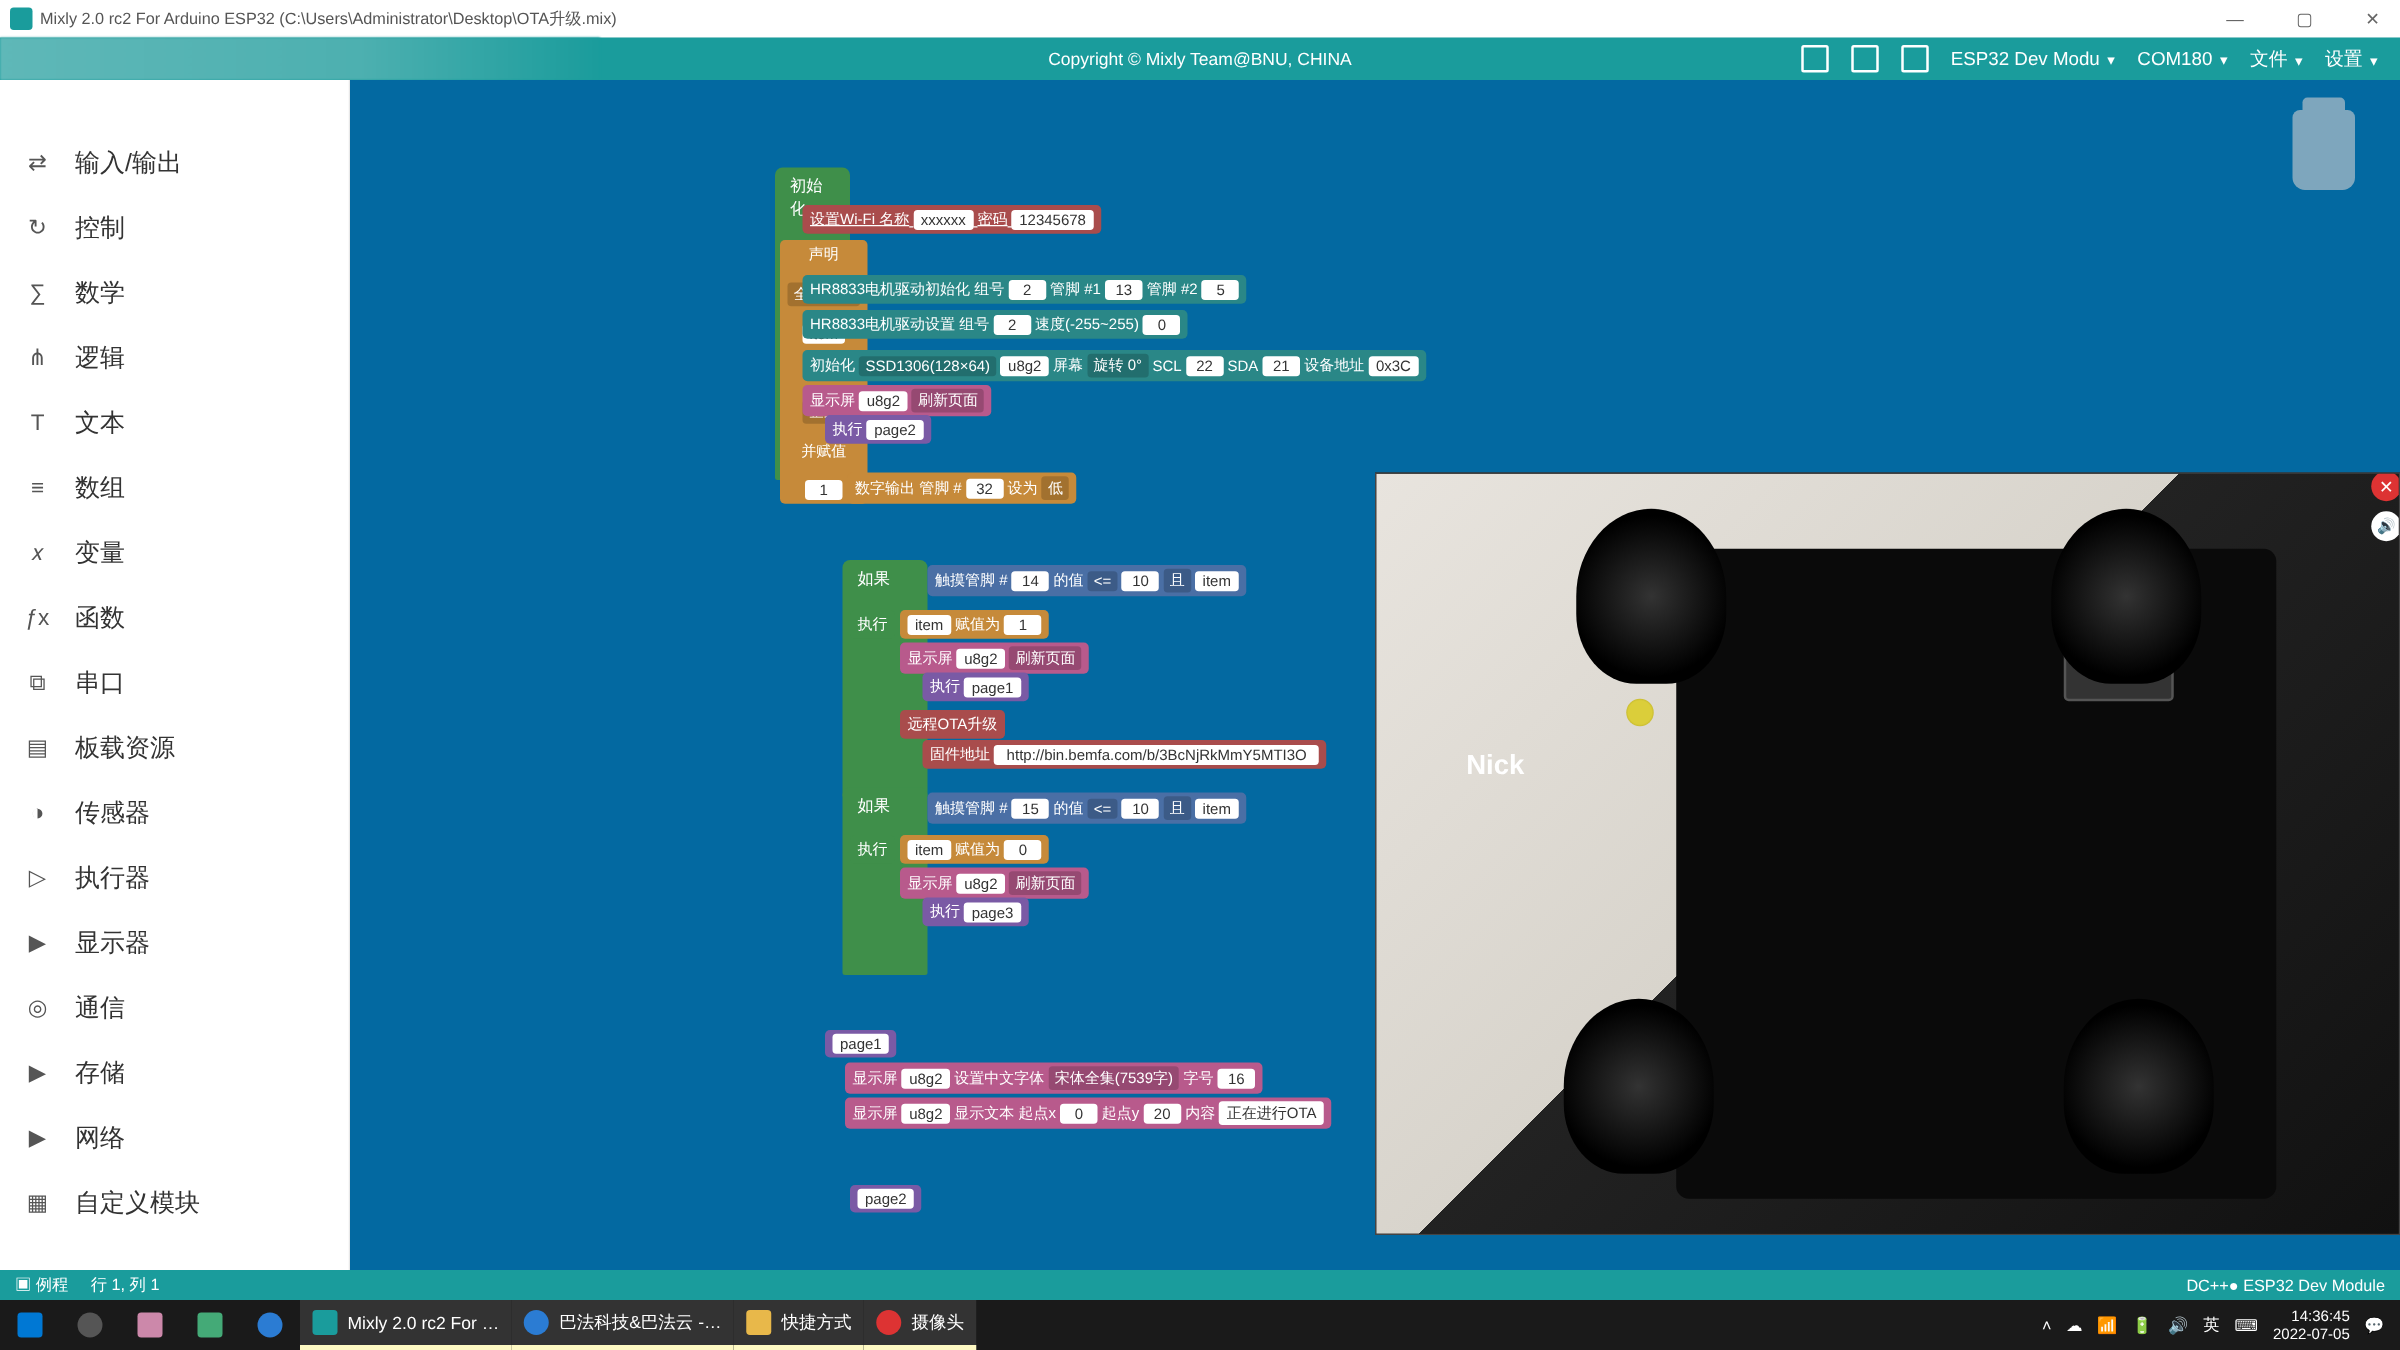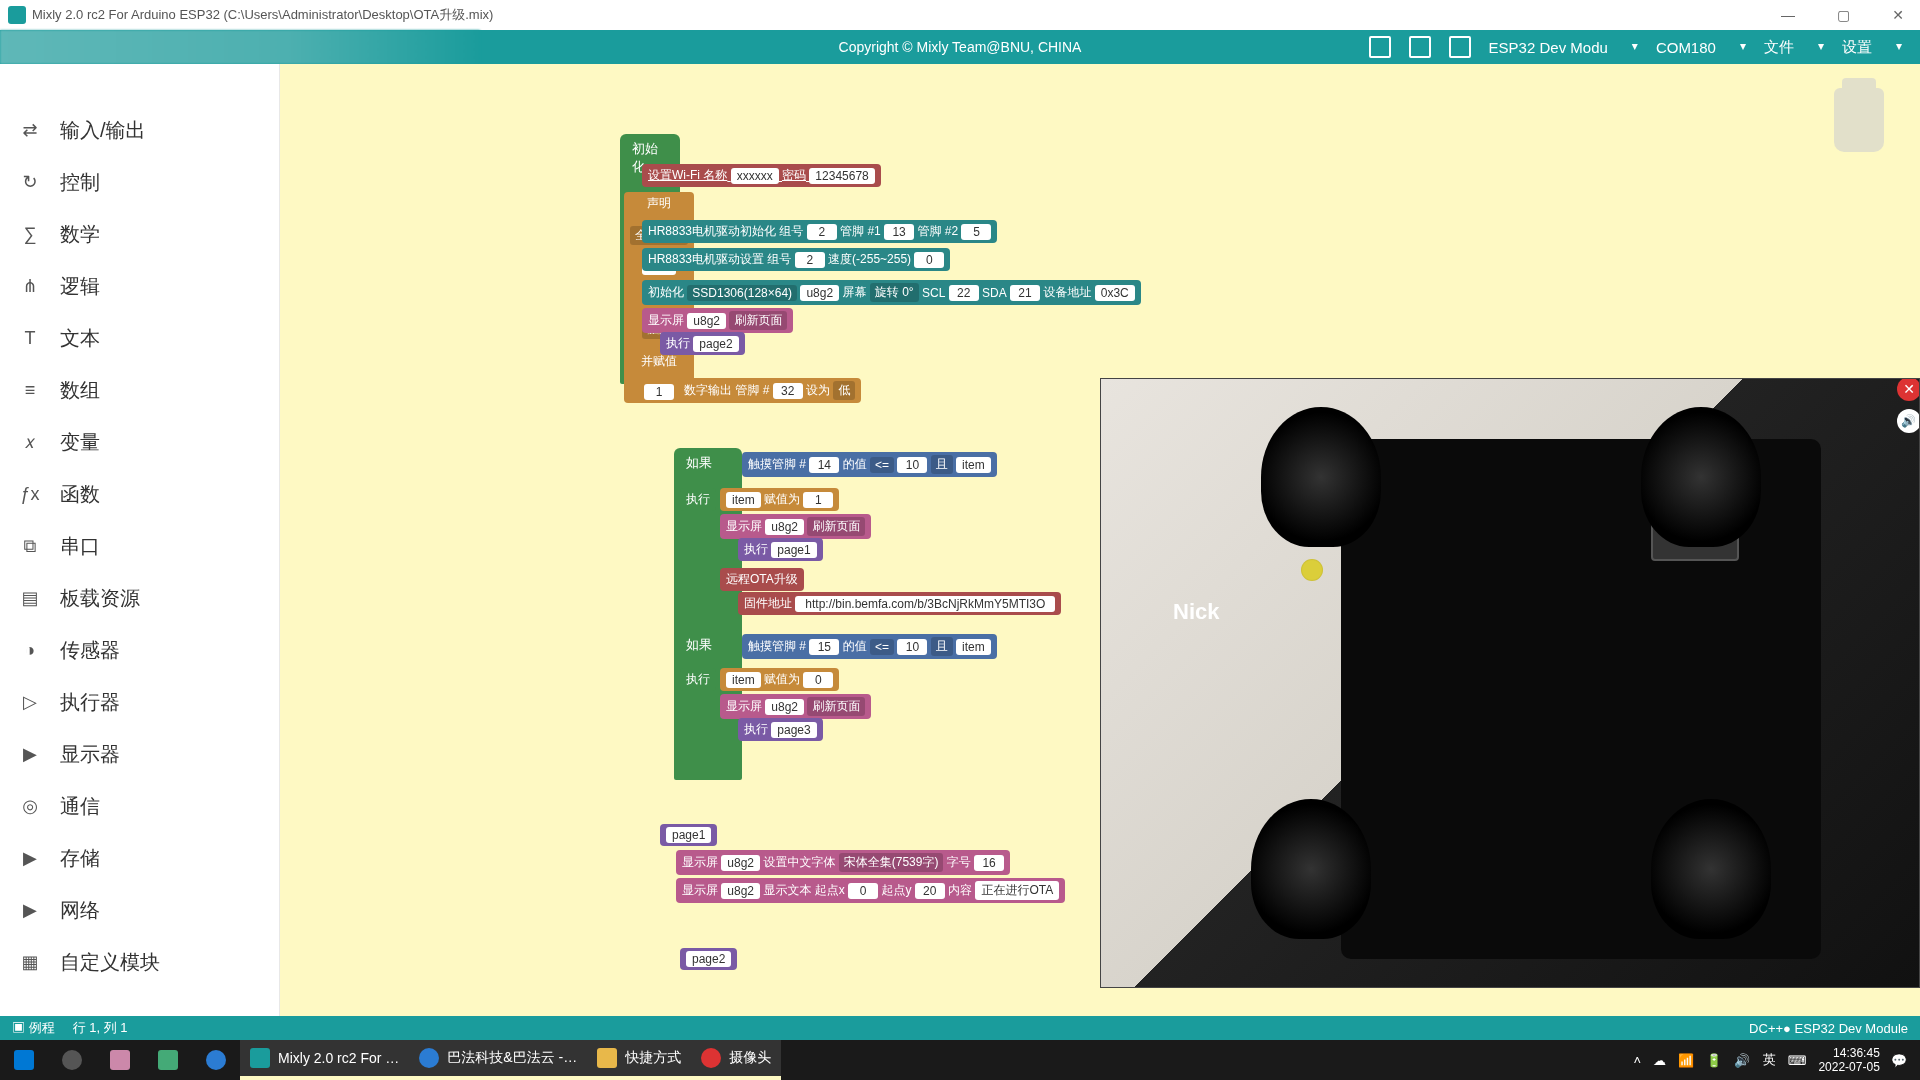--- a/index.html
+++ b/index.html
@@ -10,35 +10,35 @@
 .titlebar .app-ico { width: 18px; height: 18px; background: #1a9c9c; border-radius: 3px; margin-right: 6px; }
 .titlebar .ctrls { margin-left: auto; display: flex; gap: 26px; color: #666; font-size: 14px; }
 .titlebar .ctrls span { cursor: pointer; padding: 2px 8px; }
 
 
 .menubar { height: 34px; background: #1a9c9c; display: flex; align-items: center; color: #fff; font-size: 15px; }
 .menubar .left-blur { width: 480px; height: 100%; background: linear-gradient(90deg,#5fb8b8 0%,#4db0b0 60%,#1a9c9c 100%); filter: blur(1px); }
 .menubar .copy { flex: 0 0 auto; margin: 0 auto; position: absolute; left: 50%; transform: translateX(-50%); font-size: 14px; }
 .menubar .right { margin-left: auto; display: flex; align-items: center; gap: 18px; padding-right: 18px; }
 .menubar .ico { width: 22px; height: 22px; border: 2px solid #fff; border-radius: 2px; display:inline-block; }
-.menubar .dd { display: flex; align-items: center; gap: 24px; }
+.menubar .dd { display: flex; align-items: flex-end; gap: 6px; }
 .menubar .dd .arrow { font-size: 12px; }
 
 
 .main { position: absolute; top: 64px; bottom: 40px; left: 0; right: 0; background: #fff; display: flex; }
 
 
 .sidebar { width: 280px; background: #fff; border-right: 1px solid #e8e8e8; overflow-y: auto; padding-top: 40px; }
 .side-item { display: flex; align-items: center; height: 52px; padding-left: 18px; gap: 18px; font-size: 20px; color: #333; cursor: pointer; }
 .side-item .sicon { width: 24px; height: 24px; display:flex; align-items:center; justify-content:center; color:#555; font-size:18px; }
 .sidebar::-webkit-scrollbar { width: 10px; }
 .sidebar::-webkit-scrollbar-thumb { background: #ccc; border-radius: 5px; }
 
 
-.canvas { flex: 1; position: relative; background: #fef9c3; overflow: hidden; }
+.canvas { flex: 1; position: relative; background: #0369a1; overflow: hidden; }
 .trash { position: absolute; right: 36px; top: 24px; width: 50px; height: 64px; background: #d0d0d0; border-radius: 6px 6px 10px 10px; opacity:.6; }
 .trash::before { content:""; position:absolute; top:-10px; left:8px; right:8px; height:10px; background:#d0d0d0; border-radius:4px 4px 0 0; }
 
 
 .blk { position: absolute; border-radius: 4px; display: flex; align-items: center; padding: 3px 6px; font-size: 12px; color: #fff; white-space: nowrap; }
 .blk input, .blk .slot { background:#fff; color:#333; border:none; padding:1px 6px; font-size:12px; border-radius:3px; min-width:30px; text-align:center; }
 .blk .dark { background:rgba(0,0,0,.18); padding:1px 5px; border-radius:3px; }
 .g-green { background:#3f8f4a; }
 .g-red { background:#a94c4c; }
 .g-orange { background:#c68a3a; }

